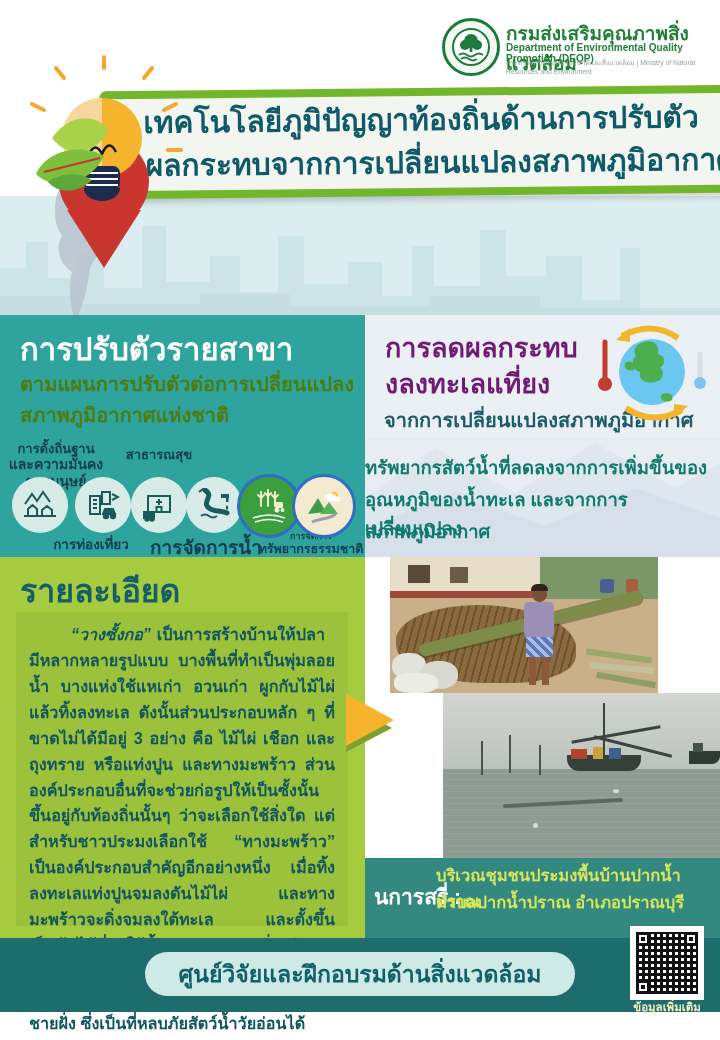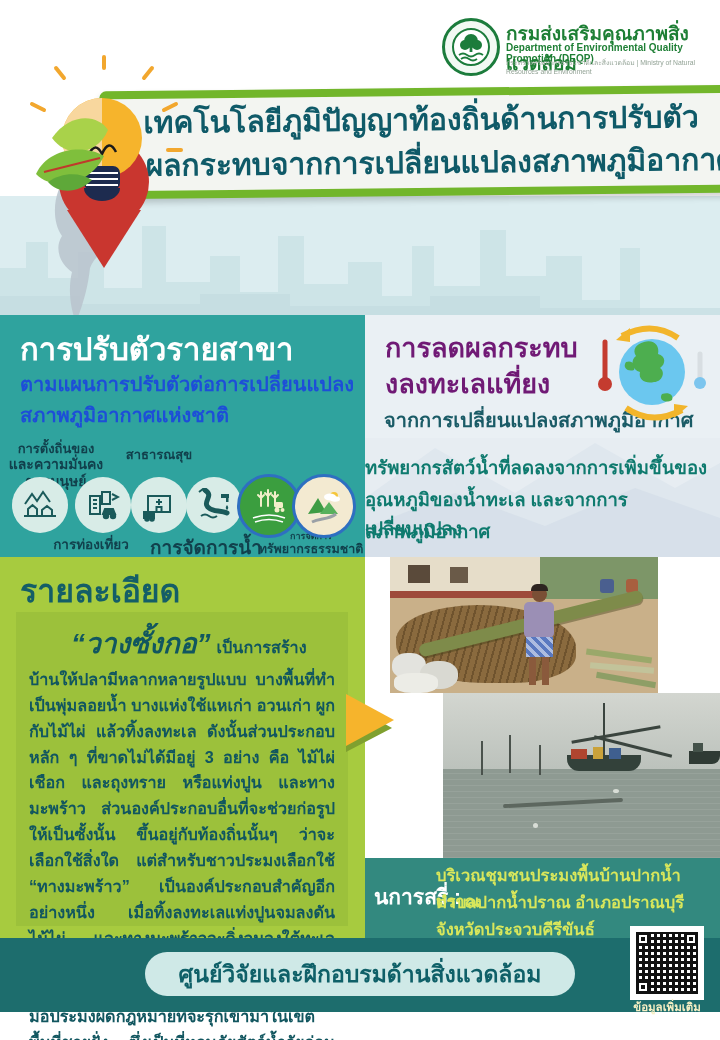--- a/index.html
+++ b/index.html
@@ -22,42 +22,42 @@
   .banner-text{transform:skewX(5deg);text-align:center;font-size:30px;font-weight:800;color:#0f5a68;line-height:1.42;}
 
   
   .skyline-band{position:absolute;left:0;top:196px;width:720px;height:119px;background:#dcedf0;}
   .tech-label{position:absolute;left:112px;top:210px;font-size:21px;font-weight:800;color:#0c5f58;}
   .tech-name{position:absolute;left:98px;top:254px;width:620px;font-size:29px;font-weight:800;color:#0c6a66;}
 
   
   .teal-panel{position:absolute;left:0;top:315px;width:365px;height:242px;background:#2fa39e;}
   .teal-title{position:absolute;left:20px;top:324px;font-size:31px;font-weight:800;color:#ffffff;}
-  .teal-sub{position:absolute;left:20px;font-size:20px;font-weight:600;color:#1d4ed8;}
+  .teal-sub{position:absolute;left:20px;font-size:20px;font-weight:600;color:#4d7c0f;}
   .s-label{position:absolute;text-align:center;color:#11404c;line-height:1.18;}
   .s-main{font-size:13px;font-weight:800;display:block;}
   .s-sub{font-size:14px;font-weight:700;display:block;}
   .s-circle{position:absolute;top:477px;width:56px;height:56px;border-radius:50%;background:#d8ece7;
     display:flex;align-items:center;justify-content:center;}
   .s-circle.ring{width:58px;height:58px;border:3px solid #2e6fc1;top:474px;}
 
   
   .light-panel{position:absolute;left:365px;top:315px;width:355px;height:242px;background:#eaf0f4;}
   .imp-title{position:absolute;left:385px;font-size:27px;font-weight:800;color:#701a75;}
   .imp-sub{position:absolute;left:384px;top:404px;font-size:20px;font-weight:600;color:#1a5b66;}
   .imp-body-box{position:absolute;left:365px;top:438px;width:355px;height:119px;background:#e7edf2;overflow:hidden;}
   .imp-line{position:absolute;left:0;width:355px;font-size:18.5px;font-weight:700;color:#0e7a6e;}
 
   
   .lime-panel{position:absolute;left:0;top:557px;width:365px;height:381px;background:#a7cb3f;}
   .detail-title{position:absolute;left:20px;top:565px;font-size:32px;font-weight:800;color:#145e67;}
   .detail-box{position:absolute;left:16px;top:612px;width:332px;height:314px;background:#9cc13b;
     box-sizing:border-box;padding:10px 13px;}
   .detail-text{font-size:16.2px;line-height:1.6;font-weight:600;color:#11565f;text-align:justify;margin:0;}
-  .detail-lead{font-size:28px;font-weight:800;font-style:italic;margin-left:42px;margin-right:6px;}
+  .detail-lead{font-size:16px;font-weight:800;font-style:italic;margin-left:42px;margin-right:6px;}
 
   
   .photo{position:absolute;overflow:hidden;}
   .photo *{position:absolute;}
 
   
   .loc-panel{position:absolute;left:365px;top:858px;width:355px;height:80px;background:#33897f;}
   .loc-label{position:absolute;left:374px;top:880px;font-size:21px;font-weight:800;color:#ffffff;}
   .loc-line{position:absolute;left:436px;width:270px;font-size:16.5px;font-weight:700;color:#d9e75b;}
 
@@ -144,21 +144,21 @@
     <path d="M30,130 C44,120 62,120 74,128 C60,142 40,142 30,130 Z" fill="#5ea839"></path>
     <line x1="26" y1="120" x2="82" y2="106" stroke="#c0392b" stroke-width="2"></line>
   </svg>
 
   <div class="teal-panel"></div>
   <div class="teal-title">การปรับตัวรายสาขา</div>
   <div class="teal-sub" style="top:368px">ตามแผนการปรับตัวต่อการเปลี่ยนแปลง</div>
   <div class="teal-sub" style="top:399px">สภาพภูมิอากาศแห่งชาติ</div>
 
   <div class="s-label" style="left:0;top:441px;width:112px">
-    <span class="s-main">การตั้งถิ่นของ</span>
+    <span class="s-main">การตั้งถิ่นฐาน</span>
     <span class="s-sub">และความมั่นคงของมนุษย์</span>
   </div>
   <div class="s-label" style="left:104px;top:447px;width:110px">
     <span class="s-main">สาธารณสุข</span>
   </div>
 
   <div class="s-label" style="left:36px;top:537px;width:110px">
     <span class="s-main" style="font-size:13.5px">การท่องเที่ยว</span>
   </div>
   <div class="s-label" style="left:150px;top:537px;width:112px">
@@ -325,21 +325,20 @@
     <div style="left:250px;top:50px;width:10px;height:9px;background:#44524a"></div>
     <div style="left:60px;top:108px;width:120px;height:4px;background:#5d675f;border-radius:2px;transform:rotate(-3deg)"></div>
     <div style="left:90px;top:130px;width:5px;height:5px;background:#d8ddd6;border-radius:50%"></div>
     <div style="left:170px;top:96px;width:6px;height:4px;background:#d8ddd6;border-radius:50%"></div>
   </div>
 
   <div class="loc-panel"></div>
   <div class="loc-label">นการสรี่ :</div>
   <div class="loc-line" style="top:862px">บริเวณชุมชนประมงพื้นบ้านปากน้ำปราณ</div>
   <div class="loc-line" style="top:889px">ตำบลปากน้ำปราณ อำเภอปราณบุรี</div>
-  <div class="loc-line" style="top:916px">จังหวัดประจวบคีรีขันธ์</div>
 
   <div class="bottom-band"></div>
   <div class="pill">ศูนย์วิจัยและฝึกอบรมด้านสิ่งแวดล้อม</div>
 
   <div class="qr-box" style="z-index:7">
     <div class="qr-grid"></div>
     <div class="finder" style="left:6px;top:6px"></div>
     <div class="finder" style="right:6px;top:6px"></div>
     <div class="finder" style="left:6px;bottom:6px"></div>
   </div>

